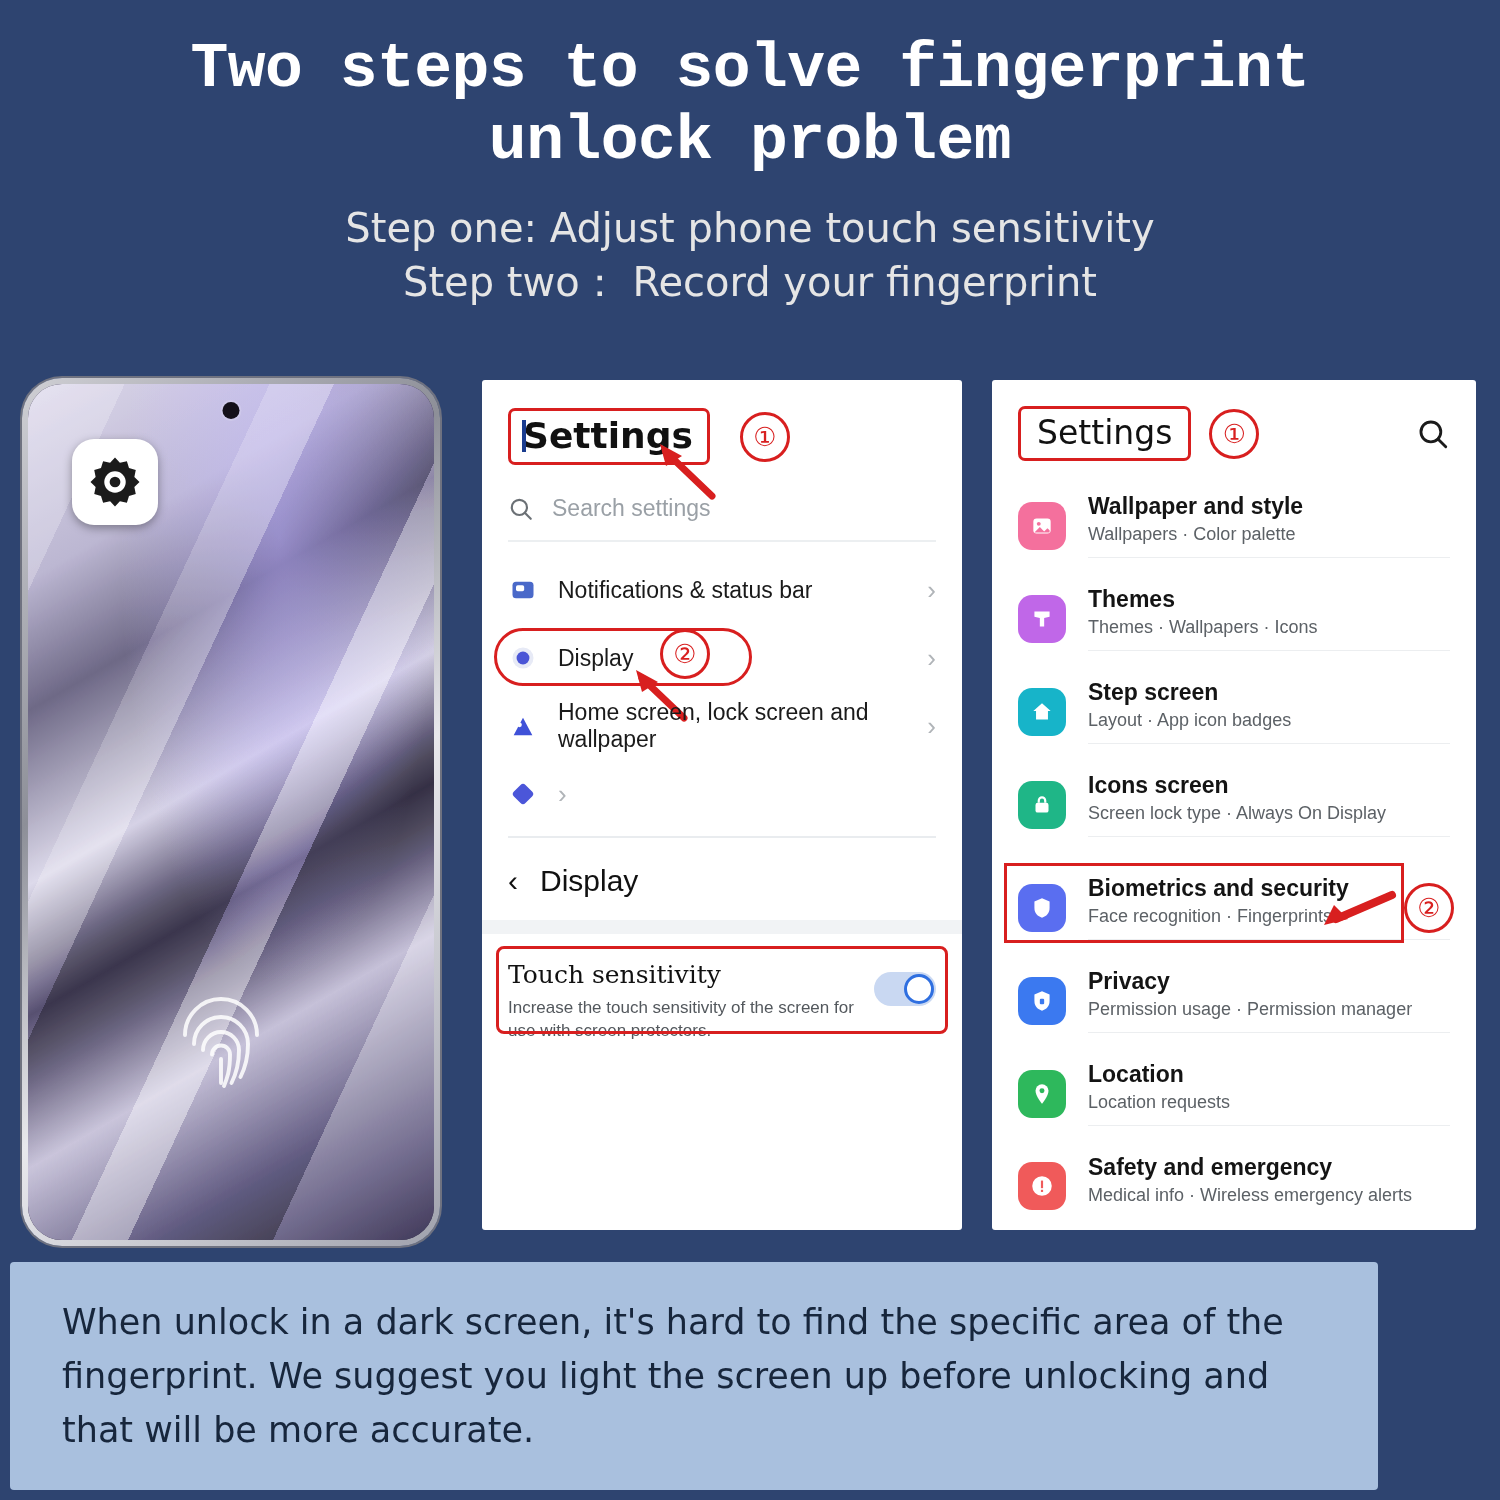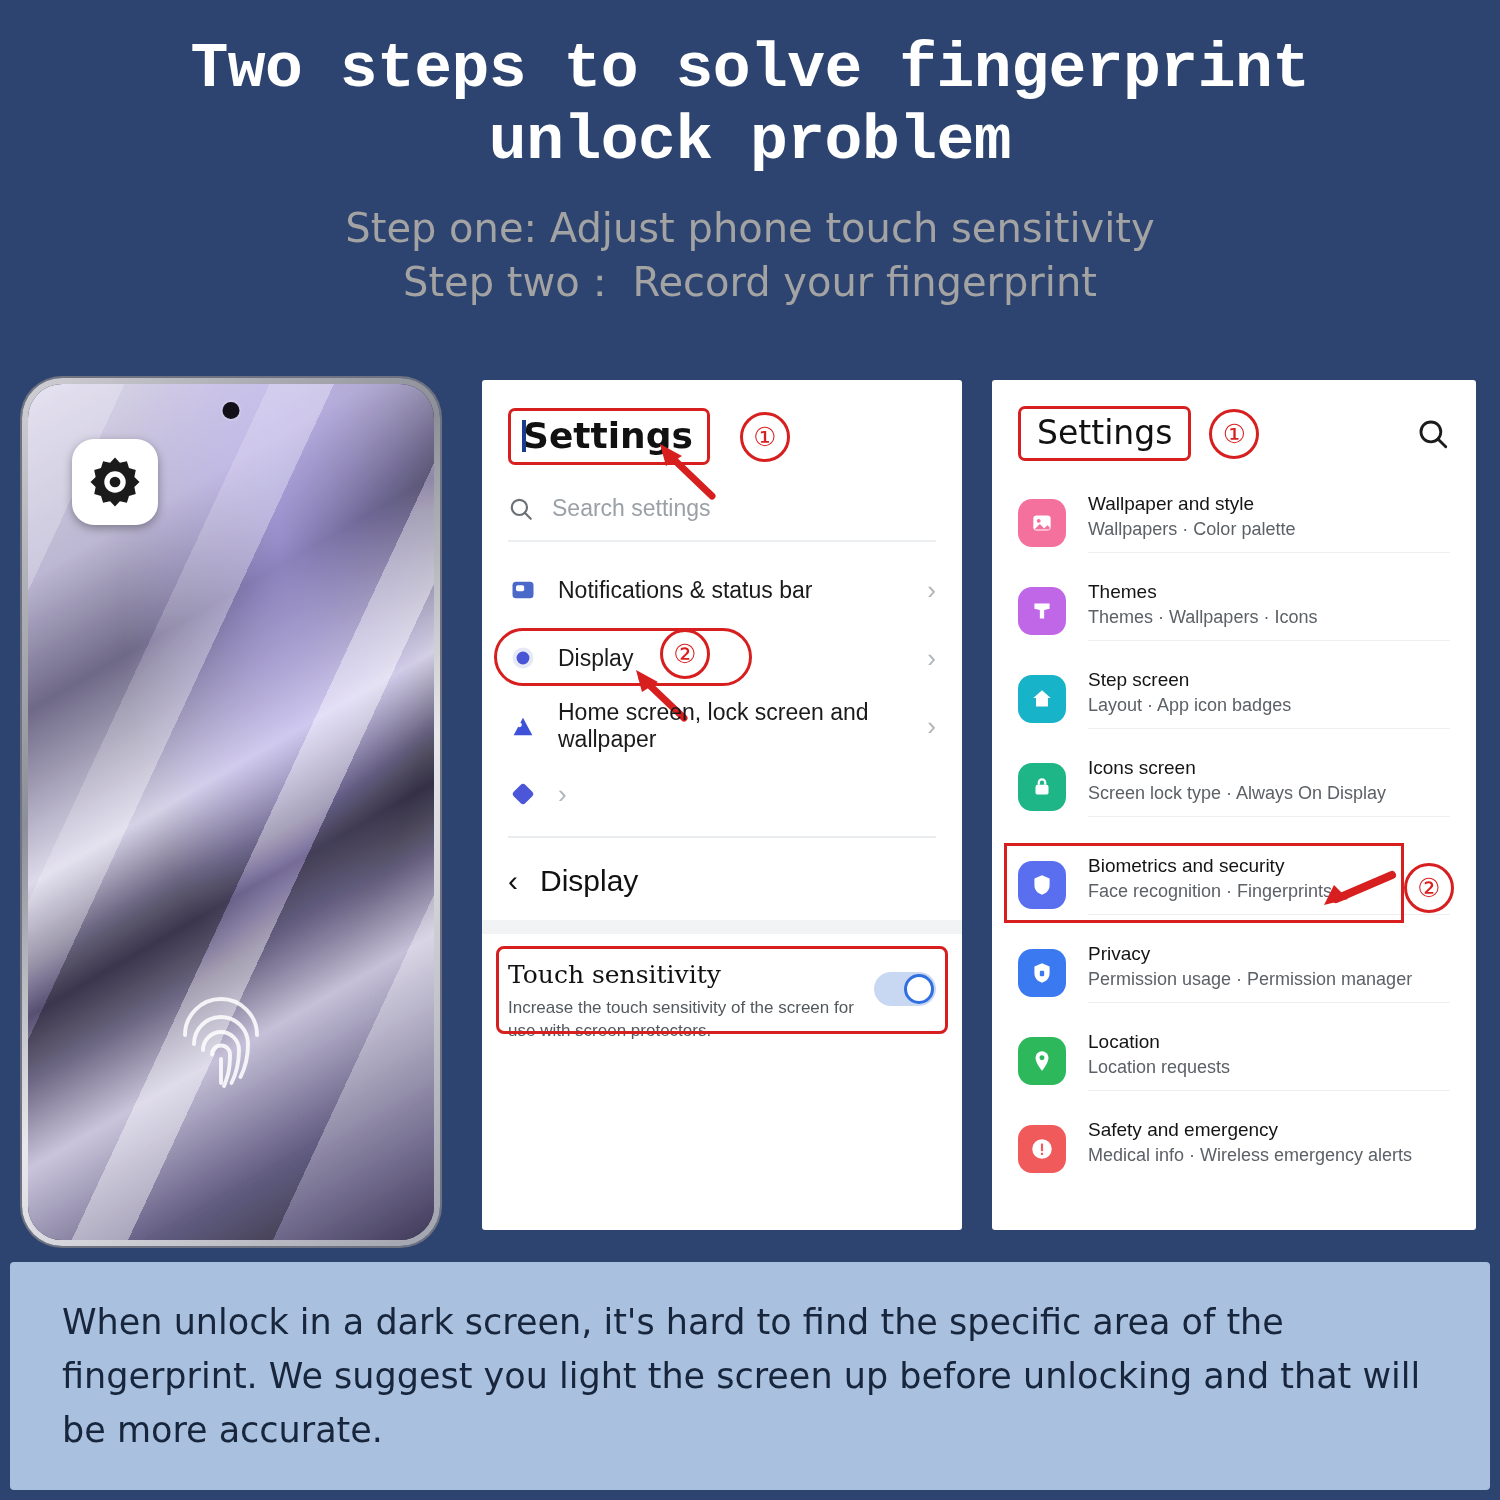--- a/index.html
+++ b/index.html
@@ -11,21 +11,21 @@
     position:relative;
   }
   
   .header{width:100%;text-align:center;padding-top:34px;}
   .title{
     color:#ffffff;font-weight:bold;font-size:63px;line-height:1.15;
     letter-spacing:-0.5px;
     font-family:Liberation Mono, monospace;
   }
   .subtitle{
-    color:#a3a3a3;font-size:40px;line-height:1.35;margin-top:22px;
+    color:#e5e5e5;font-size:40px;line-height:1.35;margin-top:22px;
     font-family:"DejaVu Sans", sans-serif;font-weight:400;
   }
   
   .panels{
     position:absolute;top:378px;left:0;width:1500px;height:860px;
   }
   
   .phone{
     position:absolute;left:22px;top:0px;width:418px;height:868px;
     border-radius:40px;
@@ -125,29 +125,29 @@
   .l-head{display:flex;align-items:center;padding:26px 26px 0 26px;gap:18px;}
   .l-title{
     font-size:33px;color:#111;border:3px solid #d81f1f;border-radius:7px;padding:4px 16px 6px 16px;
     font-family:"DejaVu Sans", sans-serif;
   }
   .row{
     display:flex;align-items:center;gap:22px;padding:14px 26px;position:relative;
   }
   .row .bi{width:48px;height:48px;border-radius:14px;flex:none;display:flex;align-items:center;justify-content:center;}
   .row .tt{flex:1;border-bottom:1px solid #eceef0;padding-bottom:12px;}
-  .row .tt h5{margin:0 0 4px 0;font-size:19px;font-weight:400;color:#141414;}
+  .row .tt h5{margin:0 0 4px 0;font-size:23px;font-weight:700;color:#141414;}
   .row .tt span{font-size:18px;color:#5c6166;}
   .biome-box{
     position:absolute;left:12px;top:2px;width:400px;height:80px;border:3px solid #d81f1f;
     box-sizing:border-box;
   }
   
   .note{
-    position:absolute;left:10px;top:1262px;width:1480px;height:228px;
+    position:absolute;left:10px;top:1262px;width:1368px;height:228px;
     background:#a9c0de;border-radius:4px;
     display:flex;align-items:center;
   }
   .note p{
     margin:0;padding:0 52px;color:#17263c;font-size:35px;line-height:1.55;
     font-family:"DejaVu Sans", sans-serif;
   }
 </style>
 </head>
 <body>

